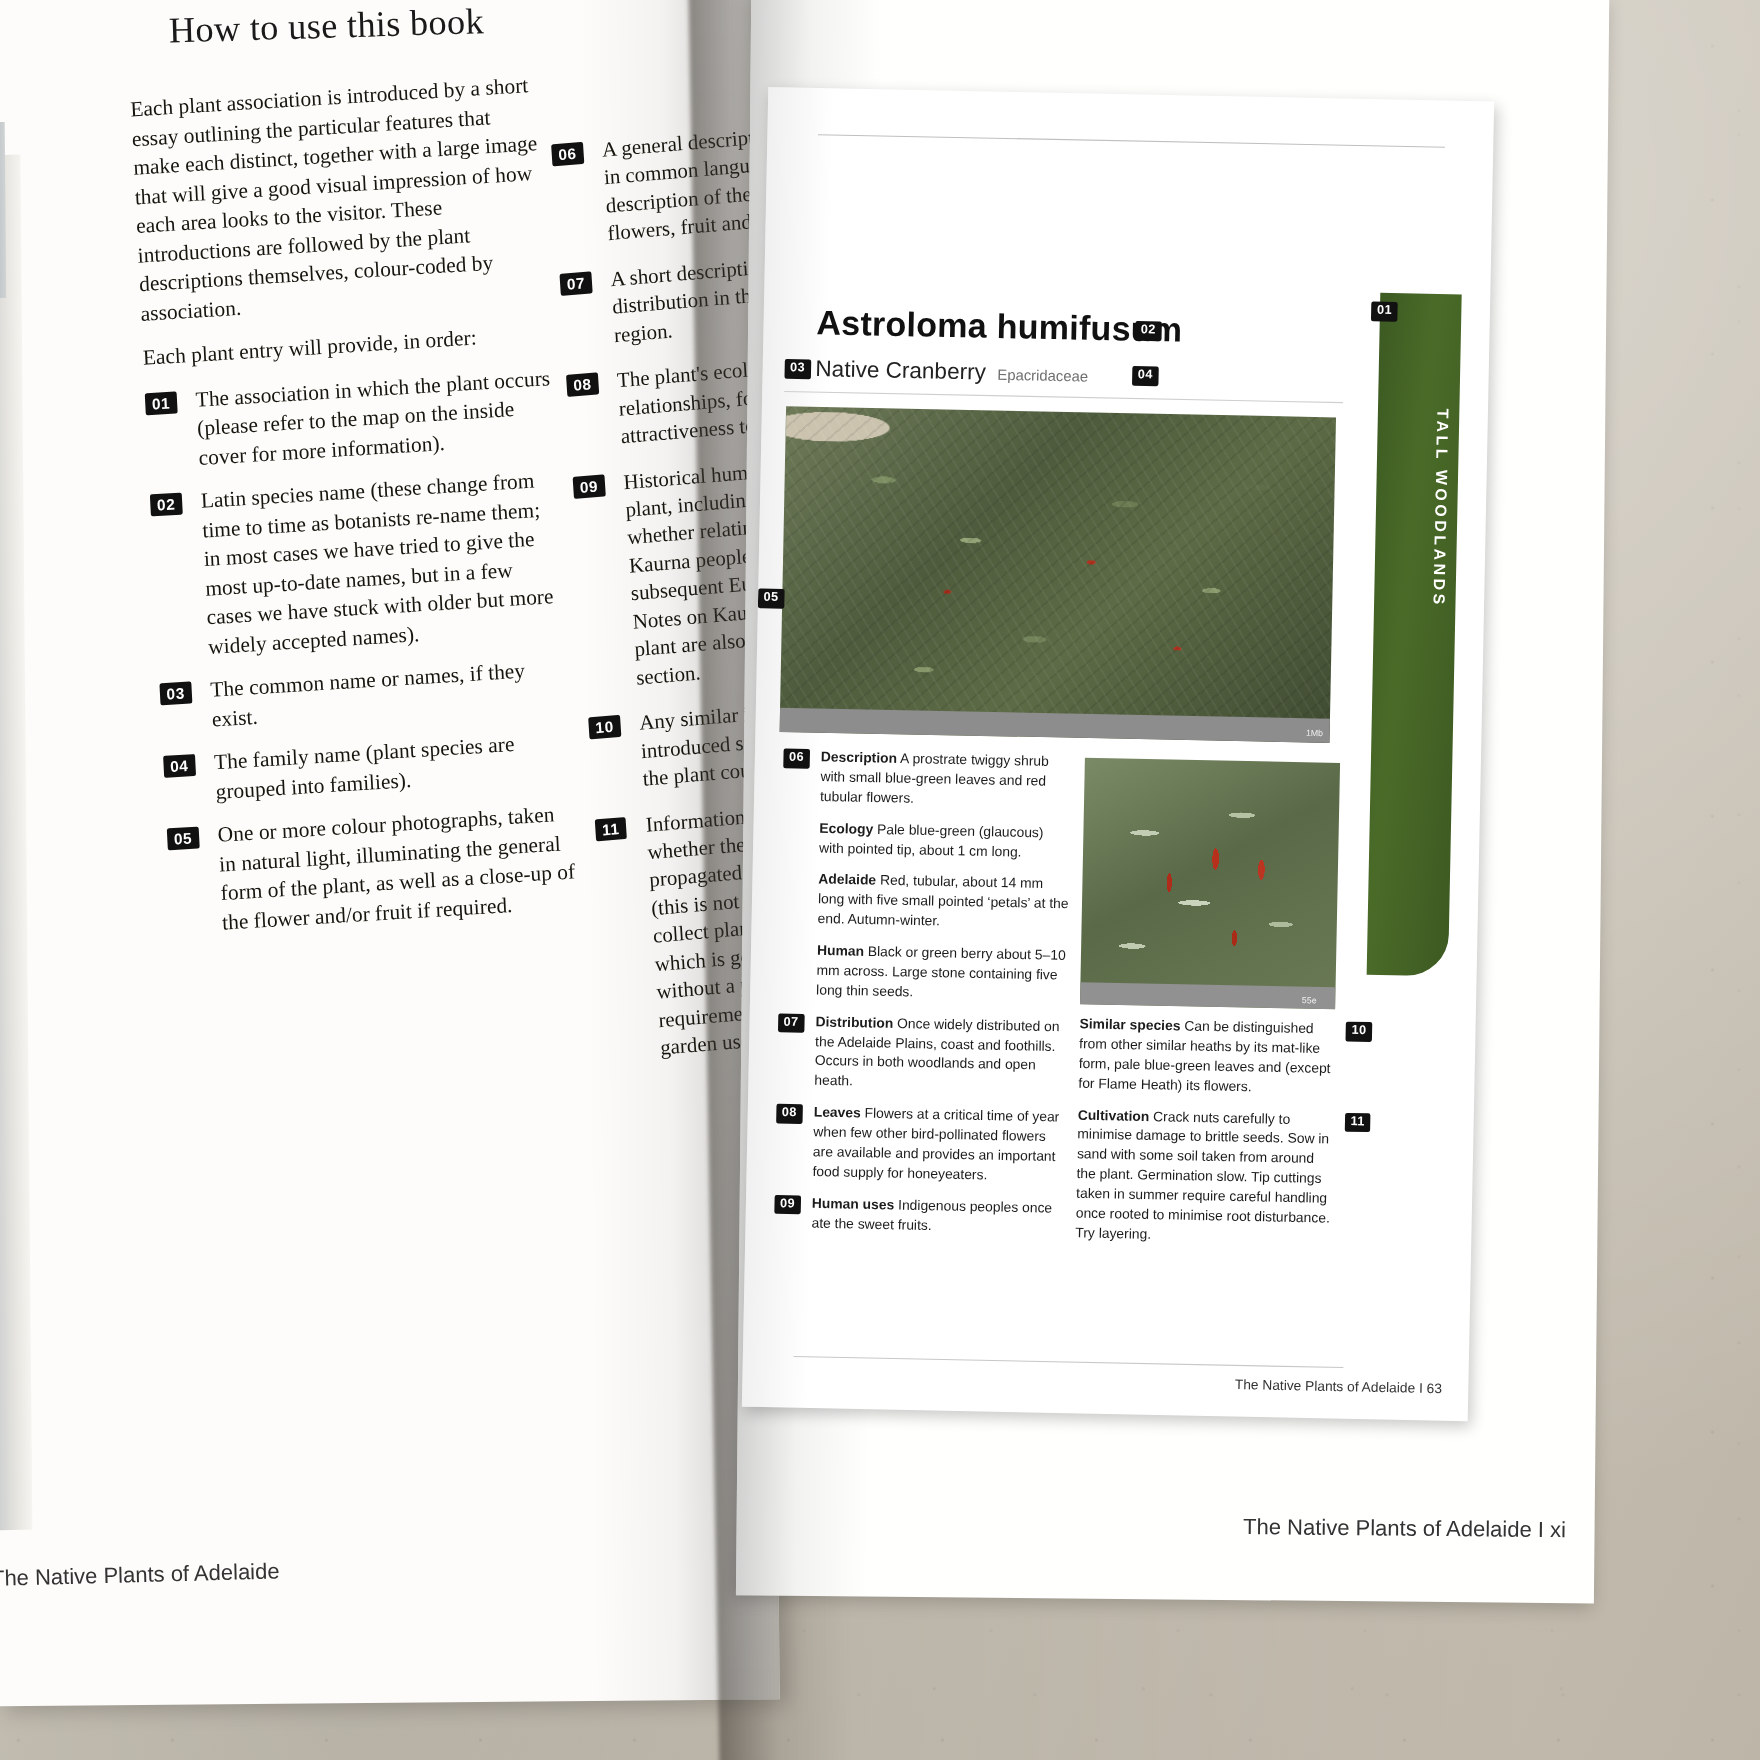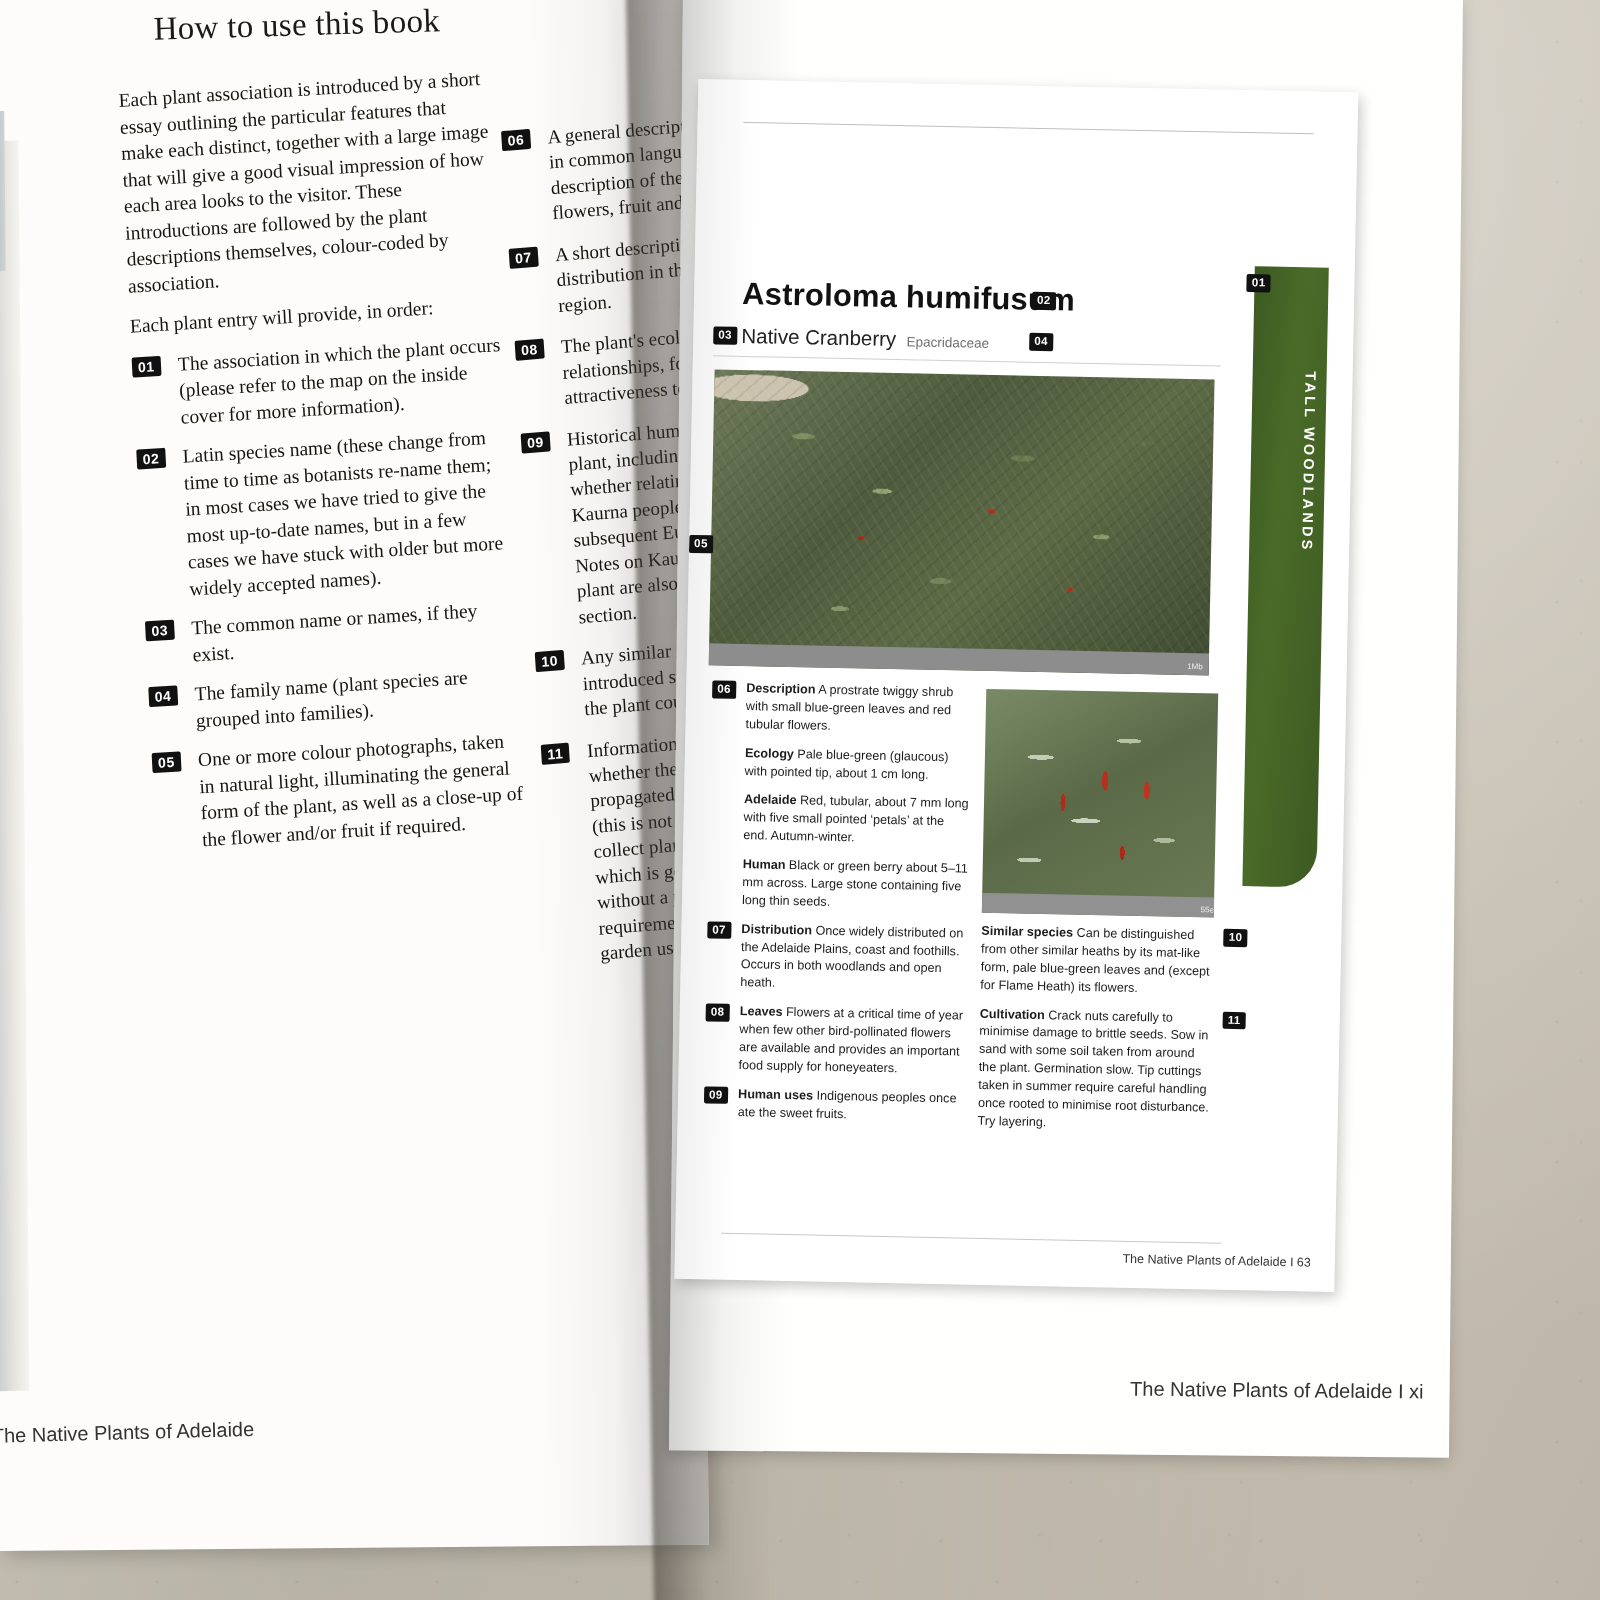--- a/index.html
+++ b/index.html
@@ -247,21 +247,21 @@
       radial-gradient(ellipse 20px 4px at 20% 76%, #c0cab0 0 60%, transparent 61%),
       radial-gradient(ellipse 5px 16px at 52% 40%, #b6301c 0 60%, transparent 61%),
       radial-gradient(ellipse 4px 14px at 34% 50%, #ae2c19 0 60%, transparent 61%),
       radial-gradient(ellipse 5px 15px at 70% 44%, #bb3620 0 60%, transparent 61%),
       radial-gradient(ellipse 4px 12px at 60% 72%, #a82a17 0 60%, transparent 61%);
     background-repeat:no-repeat;
   }
   .photo-inset .caption-bar{
     position:absolute;left:0;right:0;bottom:0;height:20px;background:#919191;
   }
-  .photo-inset .credit{position:absolute;right:0;bottom:3px;font-size:8px;color:#f0f0f0;}
+  .photo-inset .credit{position:absolute;right:17px;bottom:3px;font-size:8px;color:#f0f0f0;}
 
   
   .col-left{
     position:absolute;left:60px;top:600px;width:228px;
     font-size:12.6px;line-height:1.42;color:#1c1c1c;
   }
   .col-right{
     position:absolute;left:300px;top:838px;width:232px;
     font-size:12.6px;line-height:1.42;color:#1c1c1c;
   }
@@ -394,25 +394,25 @@
           <span class="badge-sm bdg-l">06</span>
           <span class="lbl">Description</span>
           <span>A prostrate twiggy shrub with small blue-green leaves and red tubular flowers.</span>
         </div>
         <div class="para">
           <span class="lbl">Ecology</span>
           <span>Pale blue-green (glaucous) with pointed tip, about 1 cm long.</span>
         </div>
         <div class="para">
           <span class="lbl">Adelaide</span>
-          <span>Red, tubular, about 7 mm long with five small pointed ‘petals’ at the end. Autumn-winter.</span>
+          <span>Red, tubular, about 14 mm long with five small pointed ‘petals’ at the end. Autumn-winter.</span>
         </div>
         <div class="para">
           <span class="lbl">Human</span>
-          <span>Black or green berry about 5–11 mm across. Large stone containing five long thin seeds.</span>
+          <span>Black or green berry about 5–10 mm across. Large stone containing five long thin seeds.</span>
         </div>
         <div class="para">
           <span class="badge-sm bdg-l">07</span>
           <span class="lbl">Distribution</span>
           <span>Once widely distributed on the Adelaide Plains, coast and foothills. Occurs in both woodlands and open heath.</span>
         </div>
         <div class="para">
           <span class="badge-sm bdg-l">08</span>
           <span class="lbl">Leaves</span>
           <span>Flowers at a critical time of year when few other bird-pollinated flowers are available and provides an important food supply for honeyeaters.</span>

